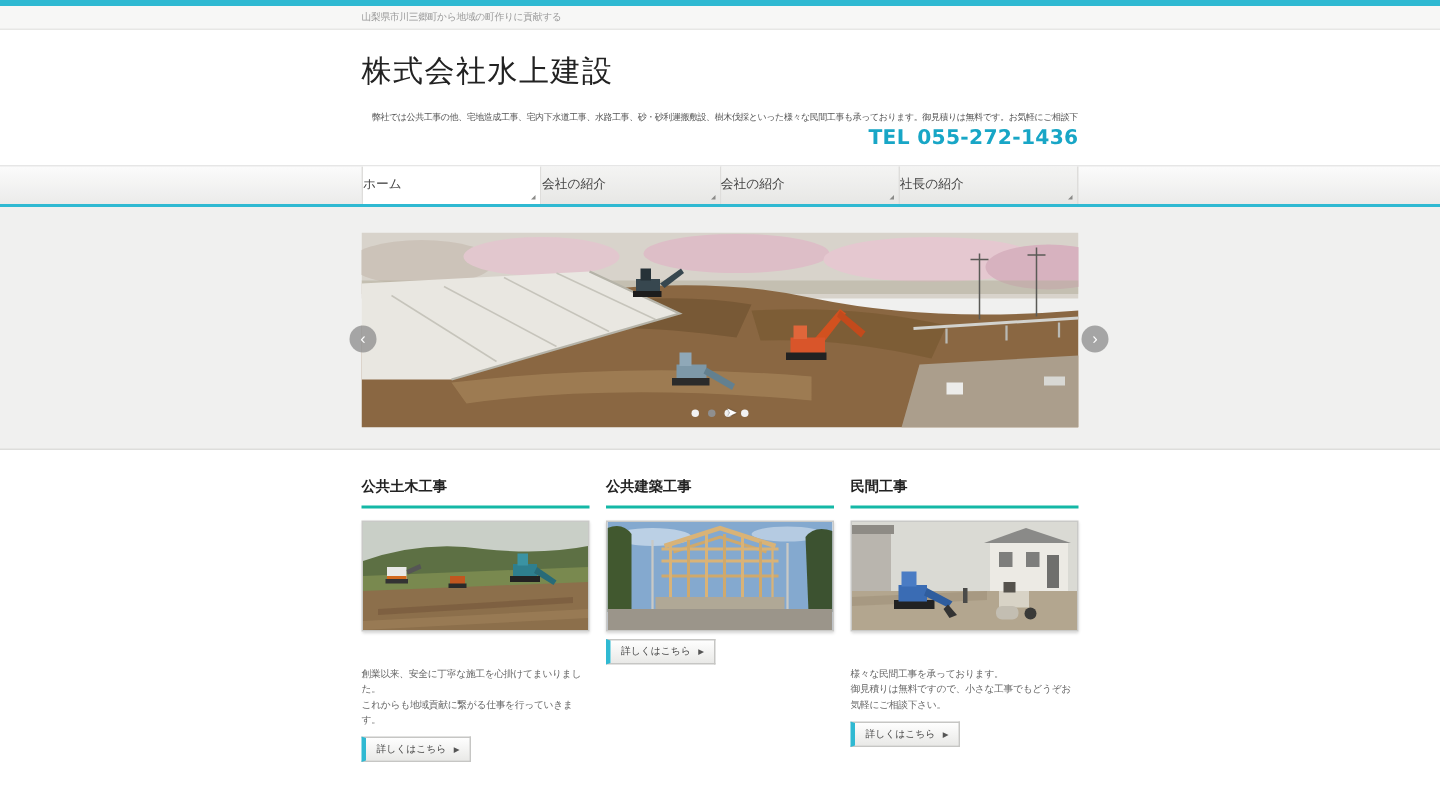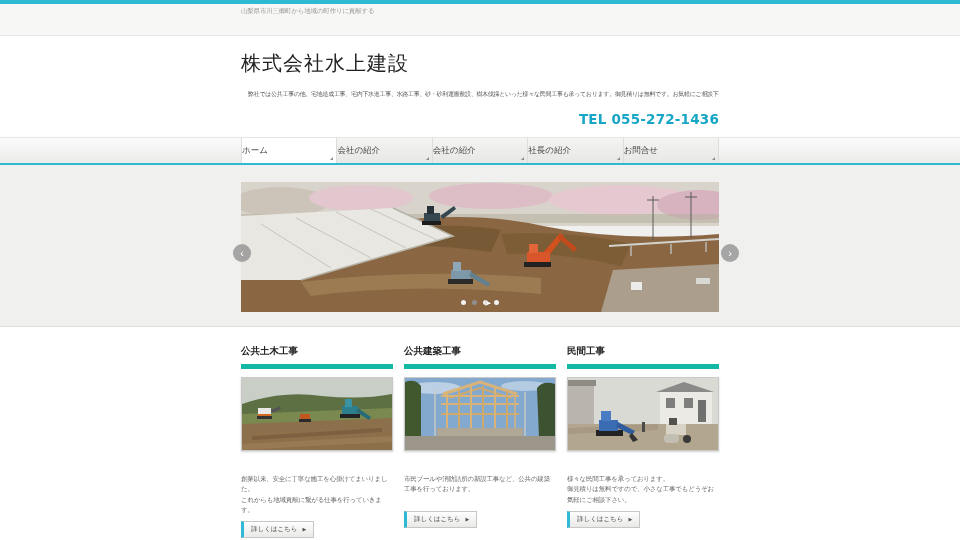--- a/index.html
+++ b/index.html
@@ -2,31 +2,31 @@
 <html><head>
 <meta charset="utf-8">
 <style>
   * { margin:0; padding:0; box-sizing:border-box; }
   html,body { width:960px; height:540px; overflow:hidden; background:#fff;
     font-family:"DejaVu Sans","Liberation Sans",sans-serif; }
   .container { width:478px; margin:0 auto; position:relative; }
 
   
   .top-accent { height:4px; background:#2fb9d2; }
-  .tagline-bar { height:32px; background:#f7f7f6; border-bottom:1px solid #e7e7e5; }
+  .tagline-bar { height:16px; background:#f7f7f6; border-bottom:1px solid #e7e7e5; }
   .tagline-bar span { display:block; font-size:6.5px; color:#999; line-height:14px;
     letter-spacing:-0.2px; white-space:nowrap; }
 
   
   .site-header { background:#fff; padding:14px 0 10px; }
   .site-header h1 { font-size:20px; font-weight:normal; color:#222; letter-spacing:1px; }
   .site-header .desc { font-size:6px; color:#555; margin-top:13px; padding-left:7px;
     white-space:nowrap; letter-spacing:-0.3px; overflow:hidden; }
   .site-header .phone { text-align:right; font-size:13.5px; font-weight:bold;
-    color:#18a6c6; margin-top:12px; letter-spacing:0.2px; }
+    color:#18a6c6; margin-top:1px; letter-spacing:0.2px; }
 
   
   .main-nav { background:linear-gradient(#fbfbfb,#ebebea); border-top:1px solid #e6e6e6;
     border-bottom:2px solid #2fb9d2; }
   .nav-inner { display:flex; }
   .nav-item { flex:1; position:relative; display:block; text-align:left;
     font-size:8.5px; color:#444; line-height:25px; height:25px; text-decoration:none;
     background:linear-gradient(#f4f4f3,#e7e7e5); border-right:1px solid #dedddb; cursor:pointer; }
   .nav-item:first-child { border-left:1px solid #dedddb; }
   .nav-item.active { background:#fff; }
@@ -47,21 +47,21 @@
     margin:0 3px; background:#f2f2f2; cursor:pointer; vertical-align:top; }
   .dots .dot.on { background:#8f8f8f; }
   .cursor-icon { position:absolute; left:243px; top:116px; font-size:9px; color:#fff;
     text-shadow:0 0 1px #333; }
 
   
   .main-area { margin-top:18px; }
   .cols { display:flex; gap:11px; }
   .col { width:152px; }
   .col h2 { font-size:9.5px; font-weight:bold; color:#222; padding-bottom:6px;
-    border-bottom:5px solid #14b8a6; }
+    border-bottom:2px solid #14b8a6; }
   .thumb { margin-top:8px; width:152px; height:74px; border:1px solid #c9c9c7;
     box-shadow:0 1px 2px rgba(0,0,0,0.18); background:#fff; cursor:pointer; }
   .thumb svg { display:block; }
   .col p { margin-top:23px; font-size:6.5px; line-height:1.6; color:#666;
     white-space:pre-line; min-height:32px; letter-spacing:-0.2px; }
   .more-btn { display:inline-block; margin-top:5px; font-size:6.5px; color:#444;
     text-decoration:none; background:linear-gradient(#fefefe,#e9e9e7);
     border:1px solid #c6c6c4; border-left:3px solid #2fb9d2; padding:3px 7px; cursor:pointer; }
   .more-btn .arr { font-size:5px; color:#555; margin-left:5px; }
 
@@ -102,24 +102,20 @@
     <a class="nav-item">
       <span>会社の紹介</span>
       <i class="corner"></i>
     </a>
     <a class="nav-item">
       <span>会社の紹介</span>
       <i class="corner"></i>
     </a>
     <a class="nav-item">
       <span>社長の紹介</span>
-      <i class="corner"></i>
-    </a>
-    <a class="nav-item">
-      <span>お問合せ</span>
       <i class="corner"></i>
     </a>
   </div>
 </nav>
 
 <section class="carousel-strip">
   <div class="container">
     <div class="slide-frame">
 
       <svg width="478" height="130" viewBox="0 0 478 130">
@@ -232,21 +228,20 @@
           <line x1="78" y1="8" x2="78" y2="52" stroke="#cfa96c" stroke-width="2"></line>
           <line x1="90" y1="10" x2="90" y2="52" stroke="#d9b377" stroke-width="2"></line>
           <line x1="102" y1="13" x2="102" y2="52" stroke="#cfa96c" stroke-width="2"></line>
           <line x1="110" y1="16" x2="110" y2="52" stroke="#d9b377" stroke-width="1.5"></line>
           <rect x="32" y="50" width="86" height="8" fill="#b0a896"></rect>
           <rect y="58" width="150" height="14" fill="#9b958a"></rect>
           <line x1="30" y1="12" x2="30" y2="58" stroke="#c9c9c5" stroke-width="1.5"></line>
           <line x1="120" y1="14" x2="120" y2="58" stroke="#c9c9c5" stroke-width="1.5"></line>
         </svg>
       </div>
-      <p>市民プールや消防詰所の新設工事など、公共の建築工事を行っております。</p>
       <a class="more-btn"><span>詳しくはこちら</span><span class="arr">▶</span></a>
     </div>
 
     <div class="col">
       <h2>民間工事</h2>
       <div class="thumb">
         <svg width="150" height="72" viewBox="0 0 150 72">
           <rect width="150" height="72" fill="#dadad4"></rect>
           <rect x="0" y="6" width="26" height="42" fill="#b9b5ae"></rect>
           <rect x="0" y="2" width="28" height="6" fill="#8e8b85"></rect>

